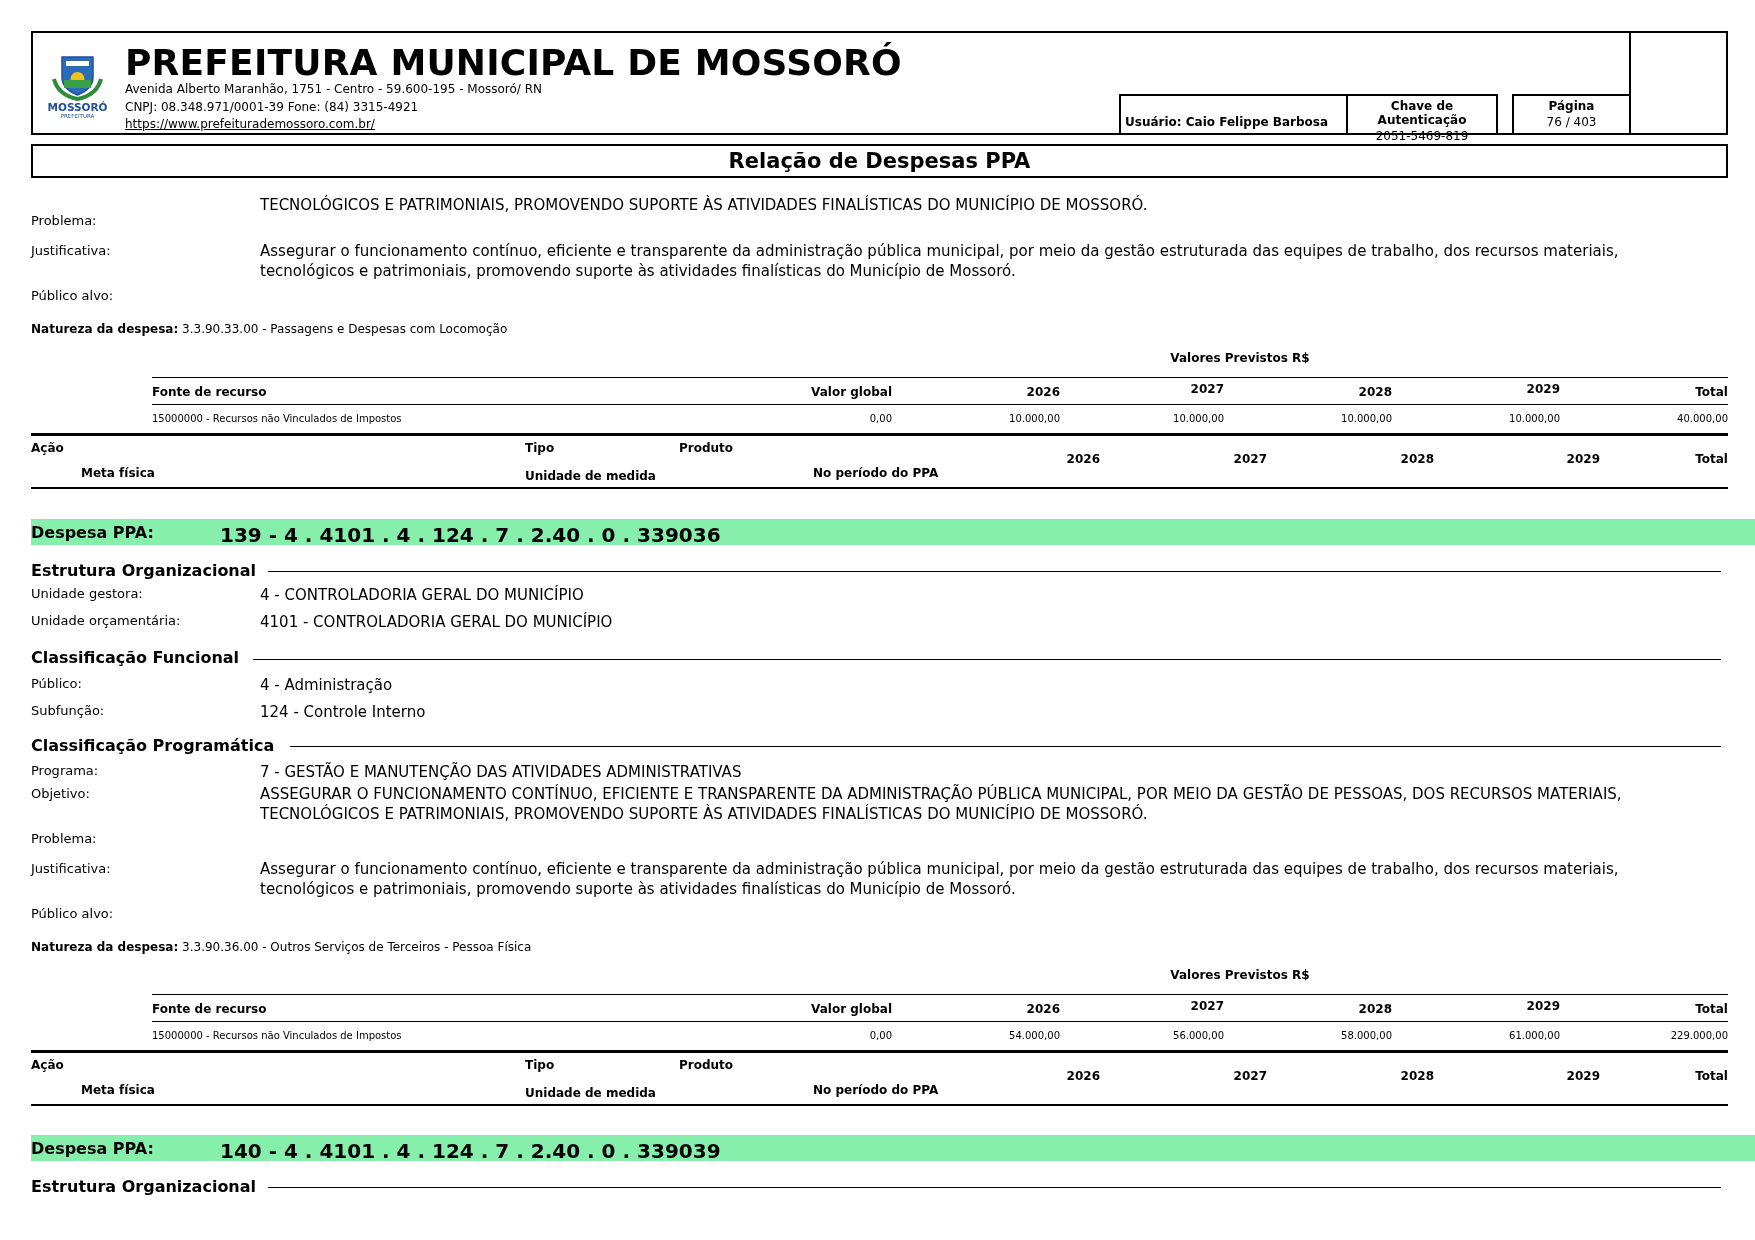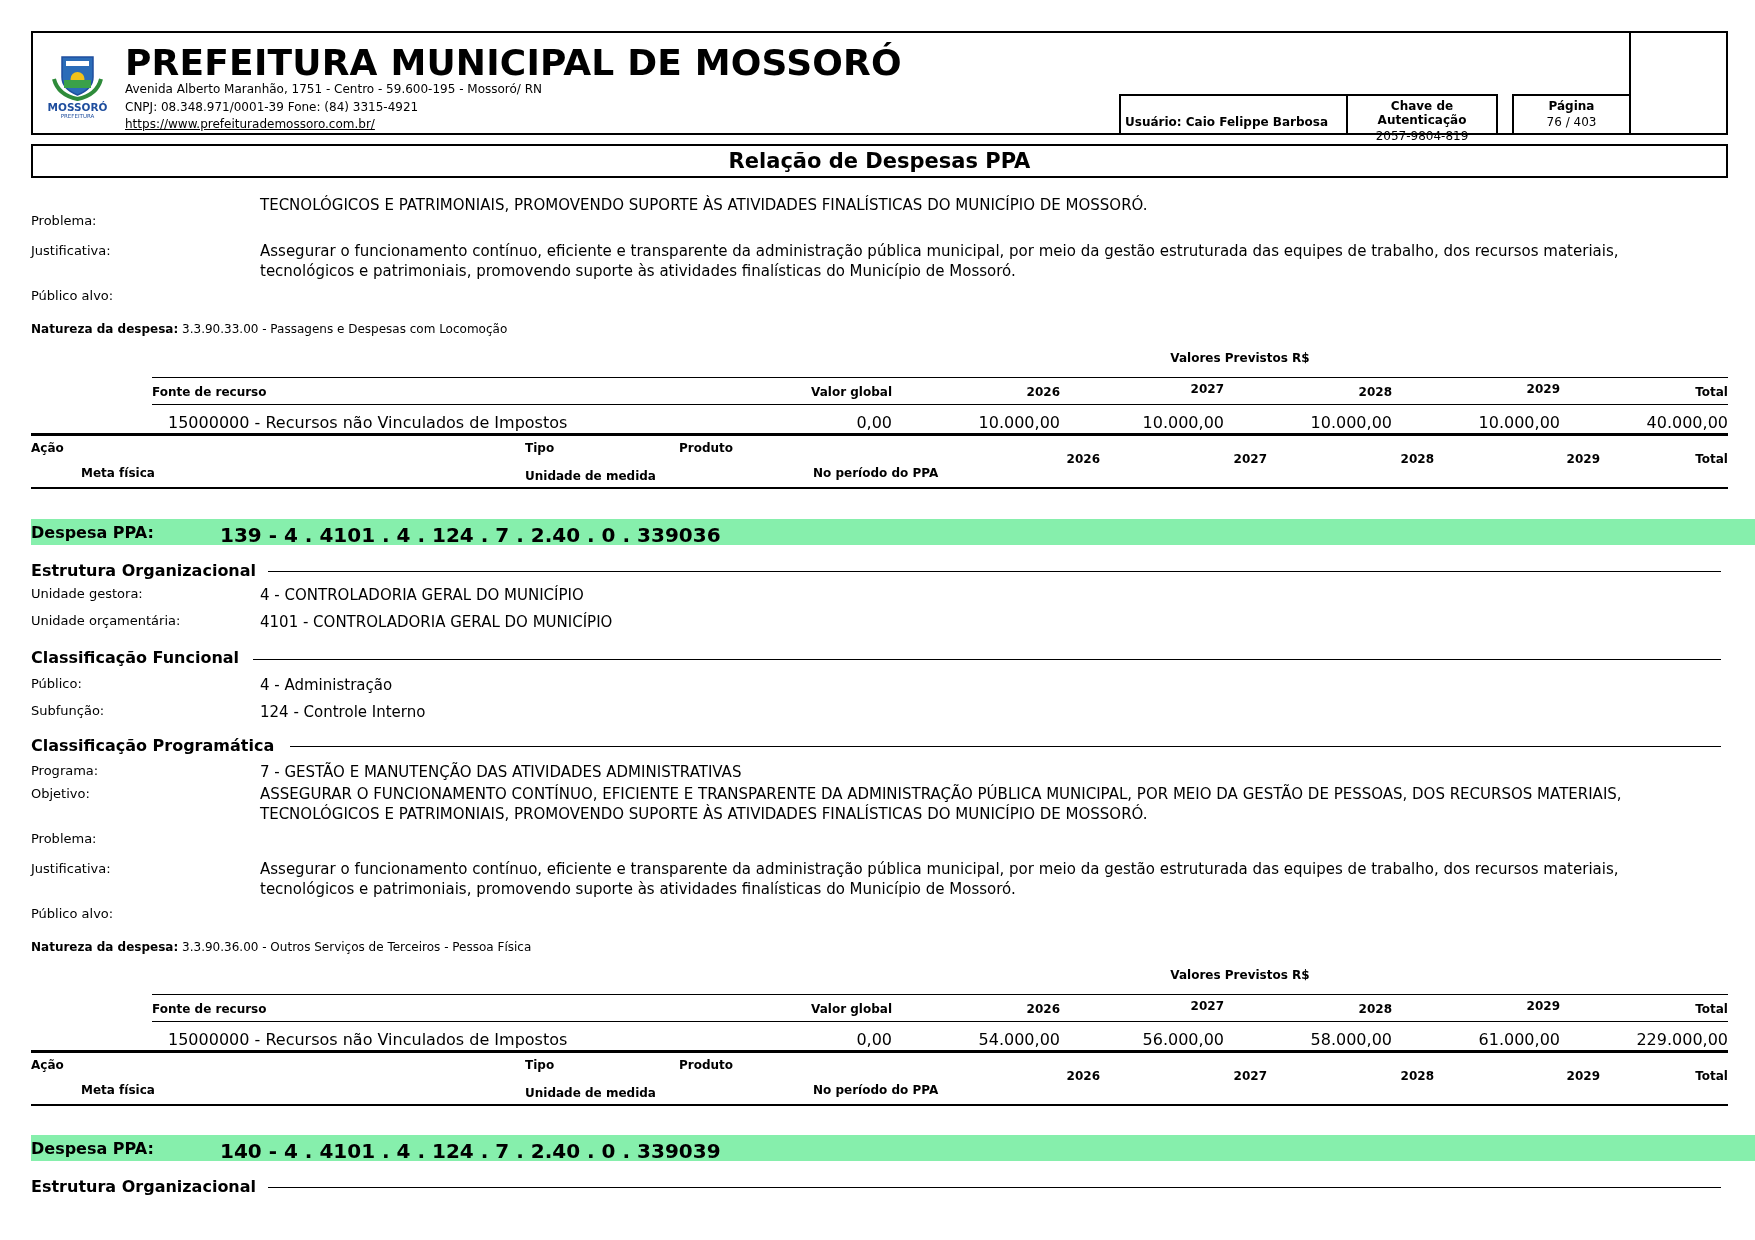--- a/index.html
+++ b/index.html
@@ -35,21 +35,21 @@
   .sec-line { position: absolute; height: 1px; background: #000; right: 34px; }
   .nat { left: 31px; font-size: 12px; }
 
   .band { position: absolute; left: 31px; width: 1692px; height: 26px; background: #86efac; padding-left: 47px; }
   .band .k { position: absolute; left: 0; top: 4px; font-size: 16px; font-weight: bold; }
   .band .v { position: absolute; left: 189px; top: 4px; font-size: 20px; font-weight: bold; }
 
   
   .hline { position: absolute; background: #000; }
   .th { font-size: 12px; font-weight: bold; }
-  .td { font-size: 16px; margin-left: 16px; }
+  .td { font-size: 10px; }
   .r { text-align: right; }
 </style>
 </head>
 <body>
 
 <div class="hdr"></div>
 <div class="right-col"></div>
 
 <div class="logo">
   <svg width="75" height="70" viewBox="0 0 75 70">
@@ -66,21 +66,21 @@
 <div class="abs org-title">PREFEITURA MUNICIPAL DE MOSSORÓ</div>
 <div class="abs org-line" style="top:82px;">Avenida Alberto Maranhão, 1751 - Centro - 59.600-195 - Mossoró/ RN</div>
 <div class="abs org-line" style="top:100px;">CNPJ: 08.348.971/0001-39 Fone: (84) 3315-4921</div>
 <a class="abs org-line org-link" style="top:117px;">https://www.prefeiturademossoro.com.br/</a>
 
 <div class="info-box info-user">
   <span>Usuário: Caio Felippe Barbosa</span>
 </div>
 <div class="info-box info-key">
   <span class="t">Chave de Autenticação</span>
-  <span class="v">2057-9804-819</span>
+  <span class="v">2051-5469-819</span>
 </div>
 <div class="info-box info-page">
   <span class="t">Página</span>
   <span class="v">76 / 403</span>
 </div>
 
 <div class="title-box">Relação de Despesas PPA</div>
 
 <div class="abs val" style="top:196px;">TECNOLÓGICOS E PATRIMONIAIS, PROMOVENDO SUPORTE ÀS ATIVIDADES FINALÍSTICAS DO MUNICÍPIO DE MOSSORÓ.</div>
 <div class="abs lbl" style="top:213px;">Problema:</div>

